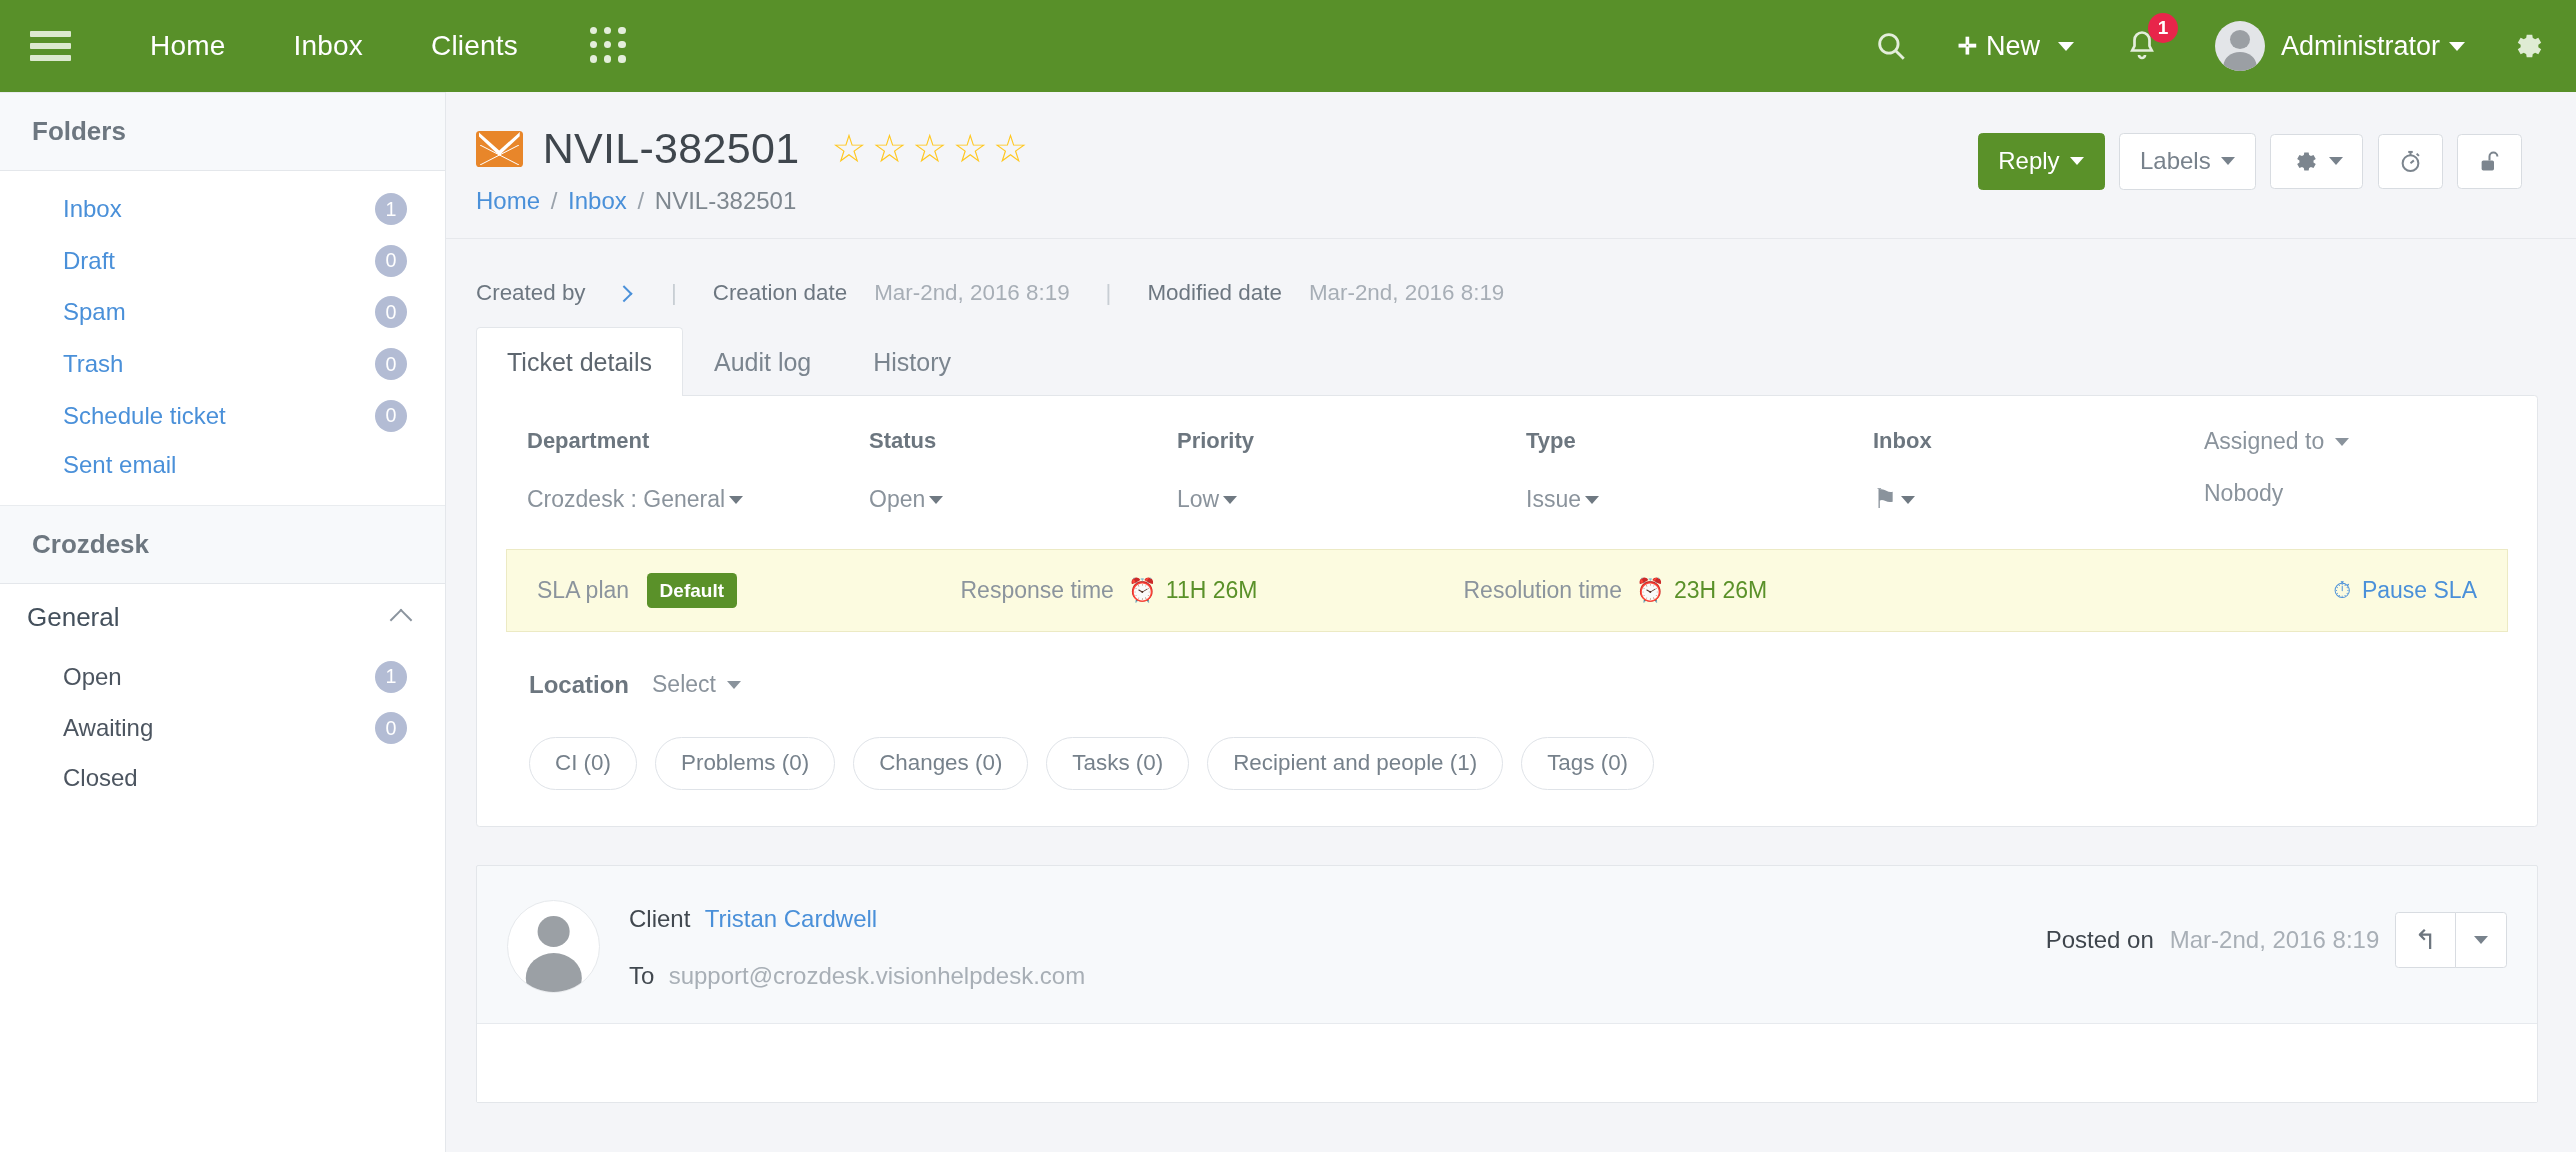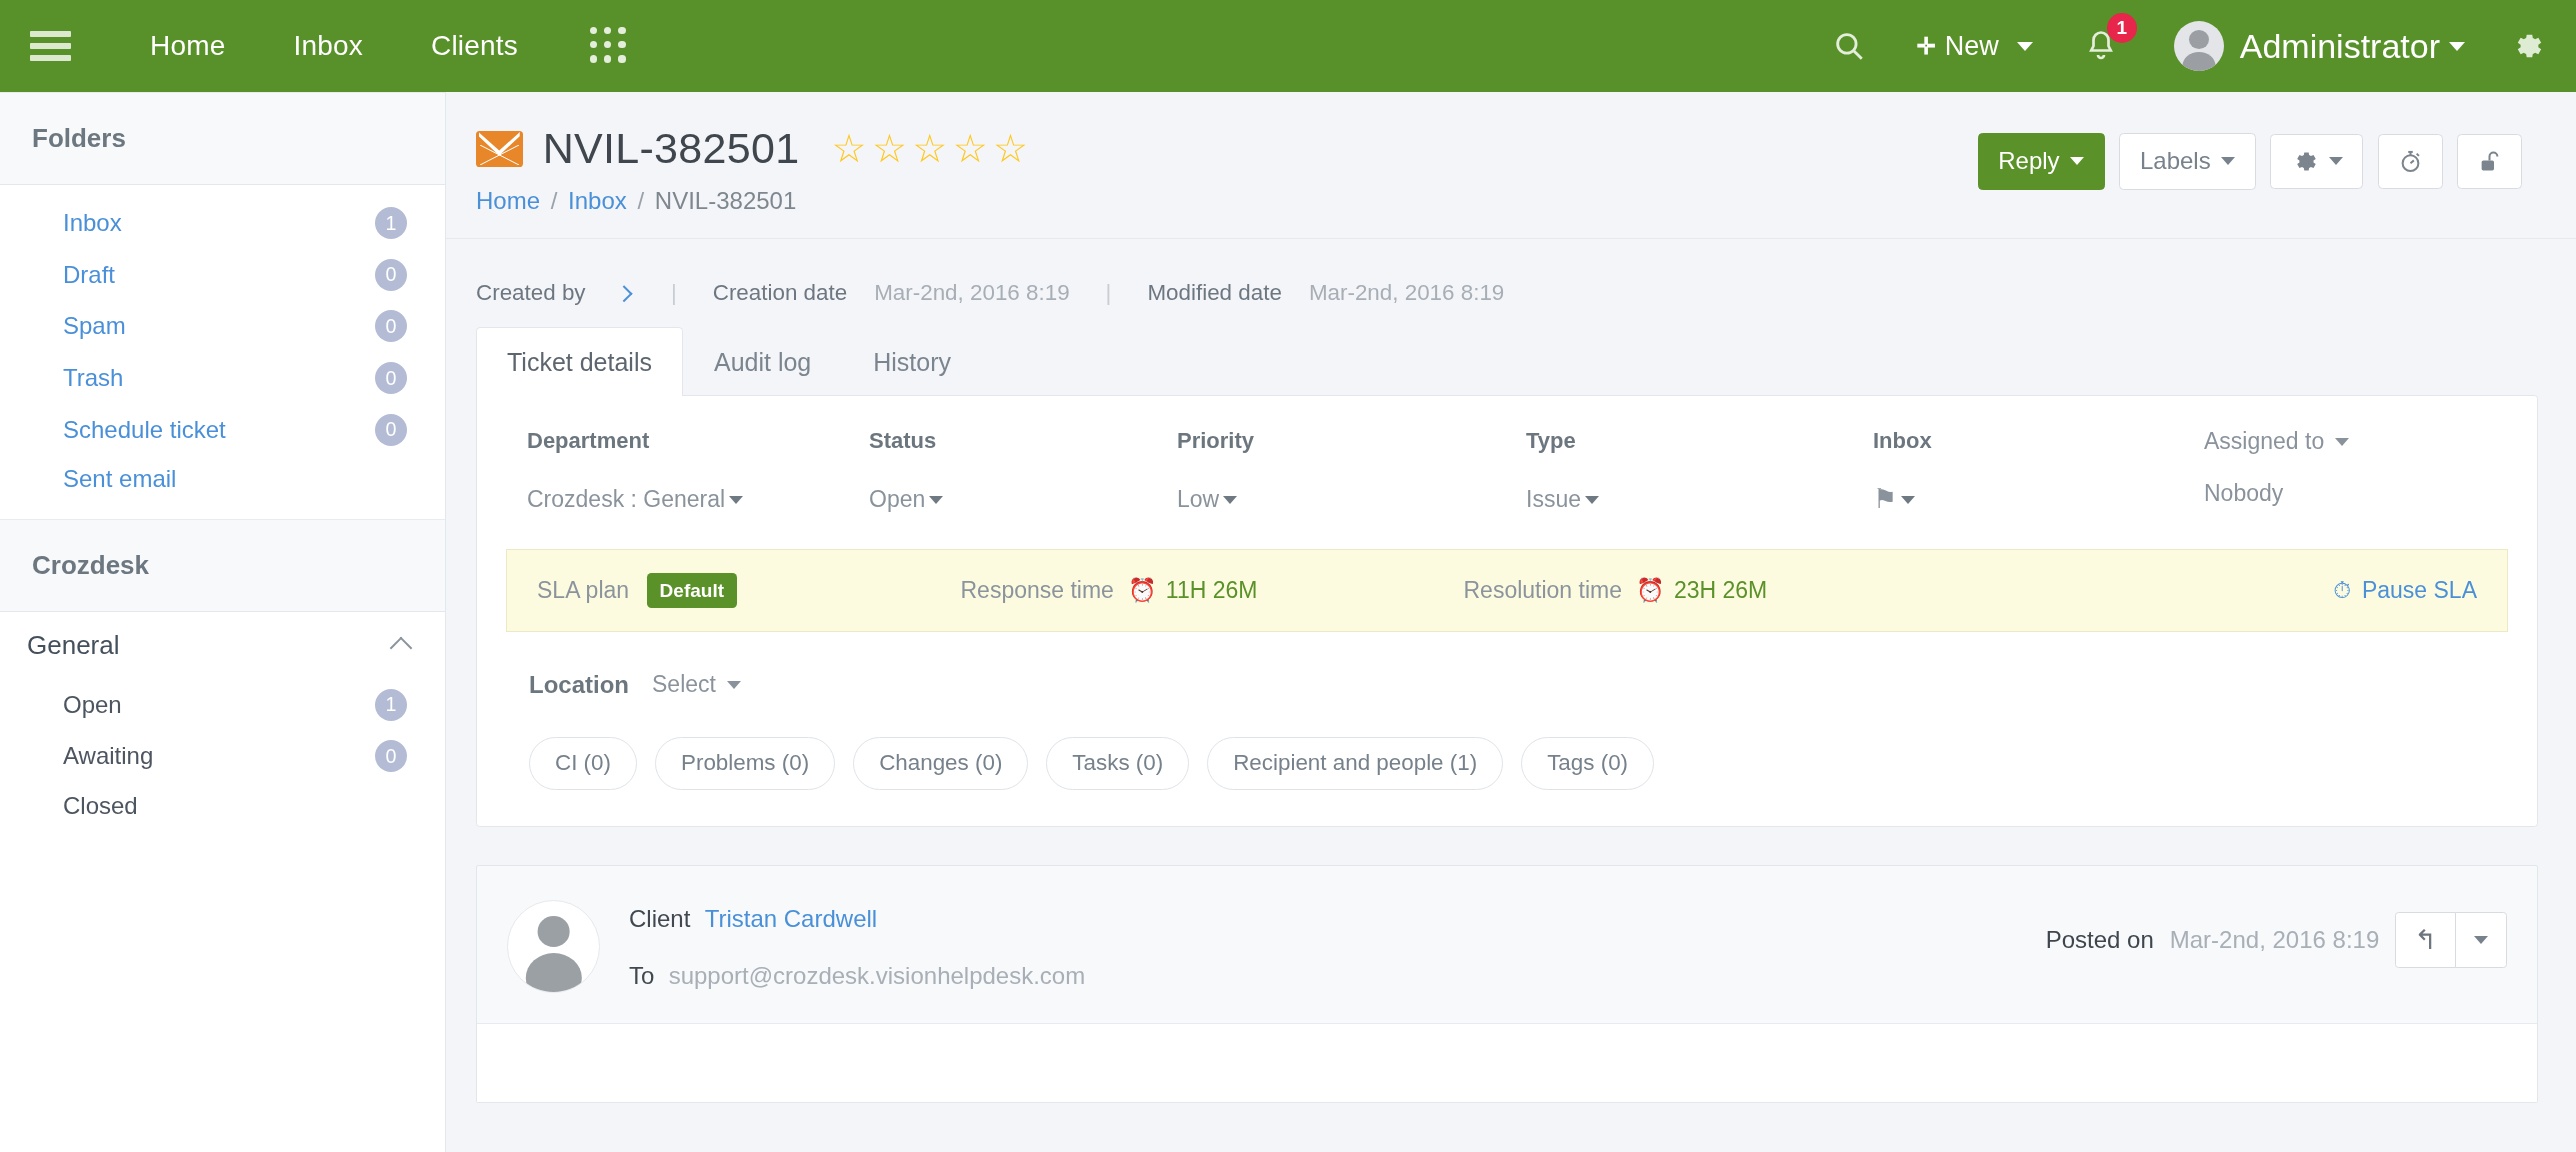--- a/index.html
+++ b/index.html
@@ -85,38 +85,38 @@
   .avatar-sm::before {
     content: ""; position: absolute; left: 50%; top: 18%;
     transform: translateX(-50%);
     width: 40%; height: 38%; border-radius: 50%; background: #9b9fa4;
   }
   .avatar-sm::after {
     content: ""; position: absolute; left: 50%; top: 62%;
     transform: translateX(-50%);
     width: 66%; height: 55%; border-radius: 50%; background: #9b9fa4;
   }
-  .admin-name { font-size: 34px; color: #fff; }
+  .admin-name { font-size: 27px; color: #fff; }
   .gear-top { margin-left: 45px; }
 
   
   .layout { display: flex; height: calc(1152px - 92px); }
 
   
   .sidebar {
     width: 446px;
     background: #ffffff;
     border-right: 0.9px solid #e4e7eb;
     flex: 0 0 446px;
   }
   .side-header {
     background: #f7f9fb;
     border-bottom: 0.9px solid #e4e7eb;
     border-top: 0.9px solid #e9ecef;
-    padding: 30px 32px;
+    padding: 23px 32px;
     font-weight: bold;
     font-size: 26px;
     color: #6d7780;
   }
   .side-list { padding: 12.5px 0 16px 0; }
   .side-item {
     display: flex;
     align-items: center;
     padding: 9.8px 38px 9.8px 63px;
     cursor: pointer;

